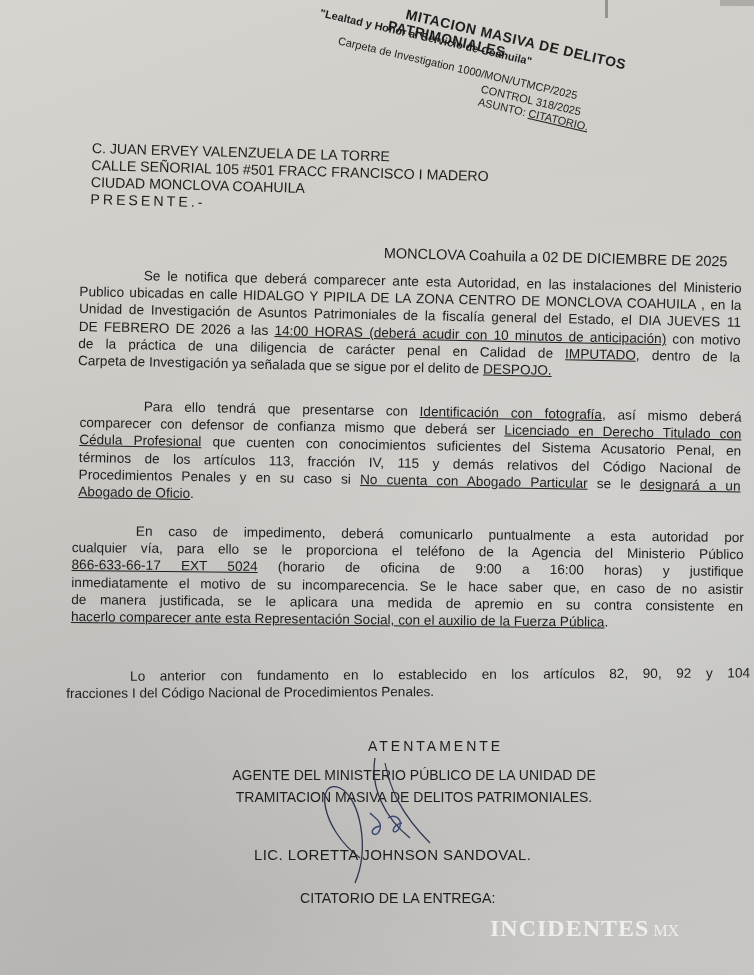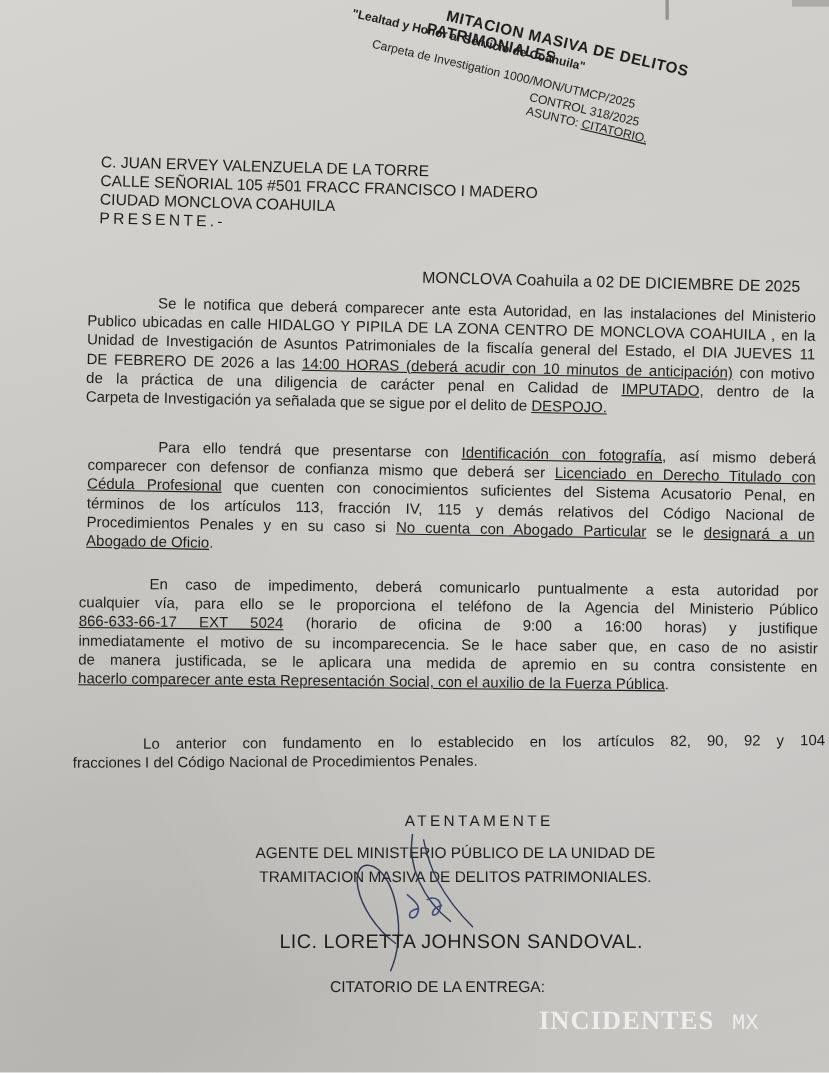--- a/index.html
+++ b/index.html
@@ -37,25 +37,25 @@
   .p1{top:266px;transform:rotate(1.2deg);}
   .p2{top:397px;transform:rotate(1deg);}
   .p3{top:522px;transform:rotate(0.6deg);left:72px;width:672px;}
   .p4{top:668px;left:66px;transform:rotate(-0.3deg);width:684px;}
   .indent{display:inline-block;width:64px;}
   .ln{display:block;white-space:nowrap;text-align:justify;text-align-last:justify;}
   .ln.last{text-align-last:left;}
 
   .atentamente{position:absolute;left:368px;top:722px;font-size:14px;letter-spacing:3px;margin-top:16px;}
   .agente{position:absolute;left:214px;top:764px;font-size:14px;line-height:22px;text-align:center;width:400px;}
-  .firmante{position:absolute;left:254px;top:846px;font-size:18px;letter-spacing:.4px;}
+  .firmante{position:absolute;left:254px;top:846px;font-size:15px;letter-spacing:.4px;}
   .incidentes{position:absolute;left:300px;top:890px;font-size:14.2px;}
   .signature{position:absolute;left:300px;top:758px;width:150px;height:130px;}
   .watermark{position:absolute;left:490px;top:915px;font-family:"Liberation Serif","DejaVu Serif",serif;font-size:24px;font-weight:bold;letter-spacing:1px;color:rgba(245,245,243,0.85);}
-  .watermark .mx{font-family:Liberation Mono, monospace;font-weight:normal;font-size:20px;margin-left:16px;letter-spacing:0;}
+  .watermark .mx{font-family:Liberation Serif, serif;font-weight:normal;font-size:16px;margin-left:4px;letter-spacing:0;}
 </style>
 </head>
 <body>
 
 <div class="paper-shade"></div>
 <div class="fold-line"></div>
 <div class="fold-v"></div>
 
 <div class="header-block">
   <div class="hdr-line hdr-unit">MITACION MASIVA DE DELITOS</div>

